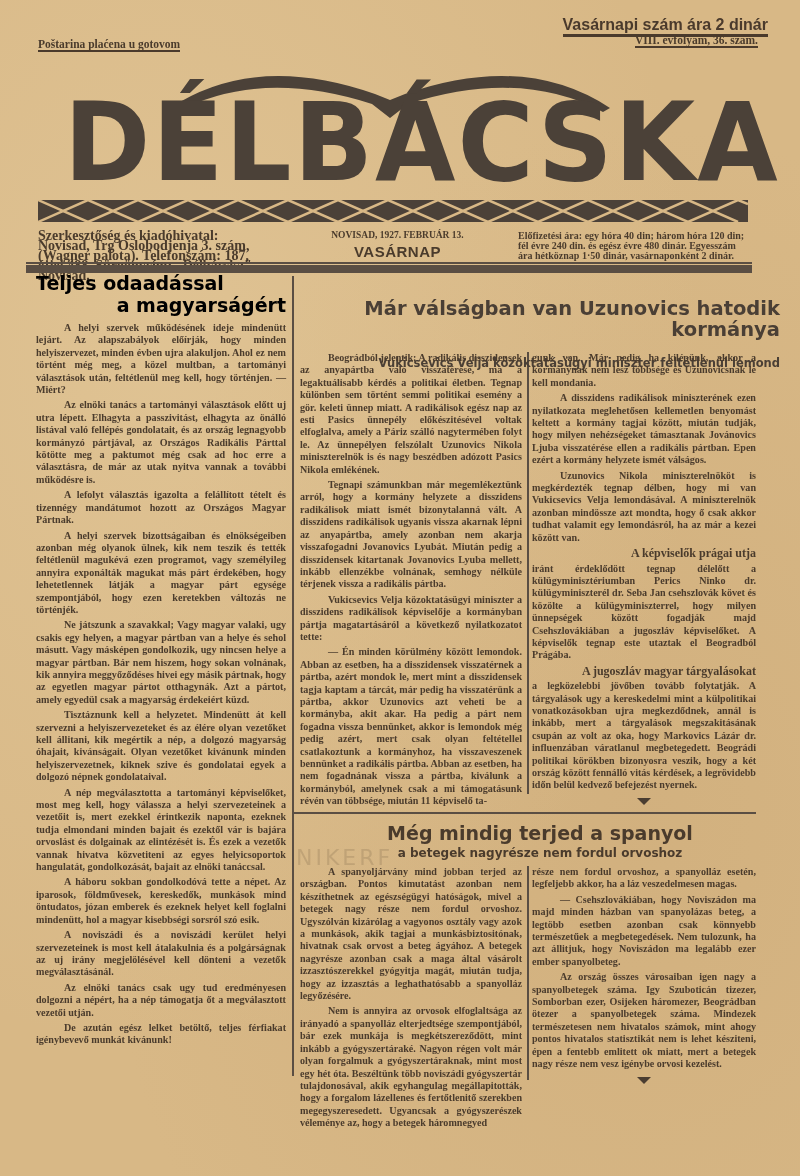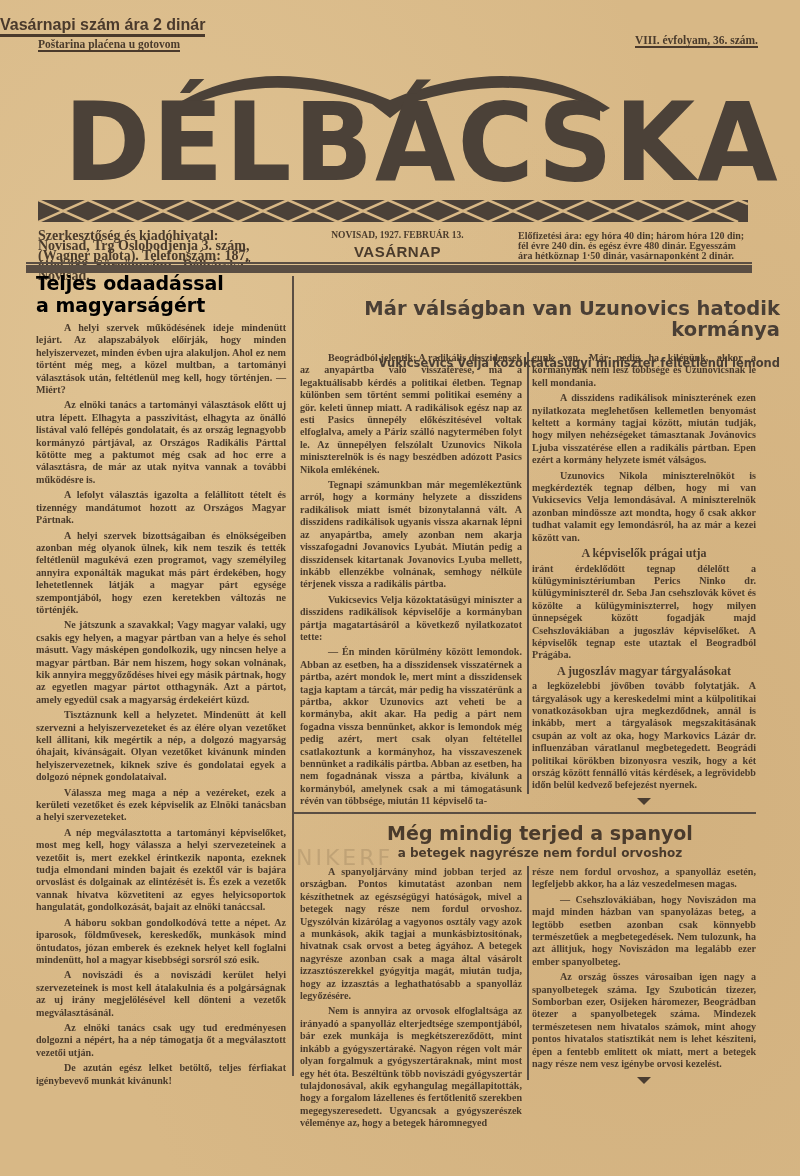--- a/index.html
+++ b/index.html
@@ -11,21 +11,21 @@
     position:relative;
   }
   .paper {
     position:absolute; inset:0;
     background:
       radial-gradient(ellipse at 20% 30%, rgba(230,205,160,0.5), transparent 60%),
       radial-gradient(ellipse at 80% 70%, rgba(200,165,115,0.4), transparent 60%),
       #d8b886;
   }
   .price-top {
-    position:absolute; top:16px; left:0; width:768px; text-align:left;
+    position:absolute; top:16px; left:0; width:768px; text-align:right;
     font-family:"Liberation Sans", sans-serif; font-weight:bold; font-size:16px;
     color:#4a3a2c;
   }
   .price-top span { border-bottom:3px solid #4a3a2c; padding-bottom:1px; }
   .postal {
     position:absolute; top:38px; left:38px;
     font-family:"Liberation Serif", serif; font-weight:bold; font-size:11.5px;
     border-bottom:2px solid #4a3a2c;
   }
   .volume {
@@ -73,40 +73,40 @@
     position:absolute; left:26px; width:726px; height:8px; background:#5a4e43;
   }
   .rule-thin { position:absolute; left:26px; width:726px; height:1.5px; background:#5a4e43; }
   .vline { position:absolute; width:1.5px; background:#5a4e43; }
 
   .left-col { position:absolute; top:272px; left:36px; width:250px; }
   .left-title1, .left-title2 {
     font-family:"DejaVu Sans", sans-serif; font-weight:bold; font-size:19px;
     color:#000000; line-height:22px;
   }
-  .left-title2 { text-align:left; }
+  .left-title2 { text-align:right; }
   .body-text {
     font-family:"Liberation Serif", serif; font-size:10.1px; line-height:12.4px;
     text-align:justify; color:#4a3b2c; font-weight:bold;
   }
   .body-text p { margin:0 0 3px 0; text-indent:28px; }
 
   .main-head { position:absolute; top:298px; left:300px; width:480px; text-align:right; }
   .main-h1 {
     font-family:"DejaVu Sans", sans-serif; font-weight:bold; font-size:19.5px;
     line-height:21px; color:#4a3f35;
   }
   .main-h2 {
     font-family:"DejaVu Sans", sans-serif; font-weight:bold; font-size:11.5px;
     margin-top:16px; color:#4a3f35;
   }
   .col2a { position:absolute; top:352px; left:300px; width:222px; }
   .col2b { position:absolute; top:352px; left:532px; width:224px; }
   .subhead {
-    text-align:center; font-family:"Liberation Serif", serif; font-weight:bold;
+    text-align:right; font-family:"Liberation Serif", serif; font-weight:bold;
     font-size:12px; margin:6px 0 5px 0; text-indent:0 !important;
   }
   .triangle {
     width:0; height:0; border-left:7px solid transparent; border-right:7px solid transparent;
     border-top:7px solid #4a3d31; margin:6px auto 0 auto;
   }
   .spanyol-head { position:absolute; top:822px; left:300px; width:480px; text-align:center; }
   .spanyol-h1 {
     font-family:"DejaVu Sans", sans-serif; font-weight:bold; font-size:19px; line-height:22px;
   }
@@ -162,21 +162,20 @@
 <div class="left-col">
   <div class="left-title1">Teljes odaadással</div>
   <div class="left-title2">a magyarságért</div>
   <div class="body-text" style="margin-top:6px;">
     <p>A helyi szervek működésének ideje mindenütt lejárt. Az alapszabályok előírják, hogy minden helyiszervezet, minden évben ujra alakuljon. Ahol ez nem történt még meg, a közel multban, a tartományi választások után, feltétlenül meg kell, hogy történjen. — Miért?</p>
     <p>Az elnöki tanács a tartományi választások előtt uj utra lépett. Elhagyta a passzivitást, elhagyta az önálló listával való fellépés gondolatait, és az ország legnagyobb kormányzó pártjával, az Országos Radikális Párttal kötötte meg a paktumot még csak ad hoc erre a választásra, de már az utak nyitva vannak a további működésre is.</p>
     <p>A lefolyt választás igazolta a felállított tételt és tizennégy mandátumot hozott az Országos Magyar Pártnak.</p>
     <p>A helyi szervek bizottságaiban és elnökségeiben azonban még olyanok ülnek, kik nem teszik és tették feltétlenül magukévá ezen programot, vagy személyileg annyira exponálták magukat más párt érdekében, hogy lehetetlennek látják a magyar párt egysége szempontjából, hogy ezen keretekben változás ne történjék.</p>
     <p>Ne játszunk a szavakkal; Vagy magyar valaki, ugy csakis egy helyen, a magyar pártban van a helye és sehol másutt. Vagy másképen gondolkozik, ugy nincsen helye a magyar pártban. Bár nem hiszem, hogy sokan volnának, kik annyira meggyőződéses hivei egy másik pártnak, hogy az egyetlen magyar pártot otthagynák. Azt a pártot, amely egyedül csak a magyarság érdekeiért küzd.</p>
     <p>Tisztáznunk kell a helyzetet. Mindenütt át kell szervezni a helyiszervezeteket és az élére olyan vezetőket kell állitani, kik megértik a nép, a dolgozó magyarság óhajait, kivánságait. Olyan vezetőket kivánunk minden helyiszervezetnek, kiknek szive és gondolatai egyek a dolgozó népnek gondolataival.</p>
-    <p>Válassza meg maga a nép a vezéreket, ezek a kerületi vezetőket és ezek képviselik az Elnöki tanácsban a helyi szervezeteket.</p>
     <p>A nép megválasztotta a tartományi képviselőket, most meg kell, hogy válassza a helyi szervezeteinek a vezetőit is, mert ezekkel érintkezik naponta, ezeknek tudja elmondani minden bajait és ezektől vár is bajára orvoslást és dolgainak az elintézését is. És ezek a vezetők vannak hivatva közvetiteni az egyes helyicsoportok hangulatát, gondolkozását, bajait az elnöki tanáccsal.</p>
     <p>A háboru sokban gondolkodóvá tette a népet. Az iparosok, földművesek, kereskedők, munkások mind öntudatos, józan emberek és ezeknek helyet kell foglalni mindenütt, hol a magyar kisebbségi sorsról szó esik.</p>
     <p>A noviszádi és a noviszádi kerület helyi szervezeteinek is most kell átalakulnia és a polgárságnak az uj irány megjelölésével kell dönteni a vezetők megválasztásánál.</p>
     <p>Az elnöki tanács csak ugy tud eredményesen dolgozni a népért, ha a nép támogatja őt a megválasztott vezetői utján.</p>
     <p>De azután egész lelket betöltő, teljes férfiakat igénybevevő munkát kivánunk!</p>
   </div>
 </div>
 
 <div class="main-head">
   <div class="main-h1">Már válságban van Uzunovics hatodik kormánya</div>

